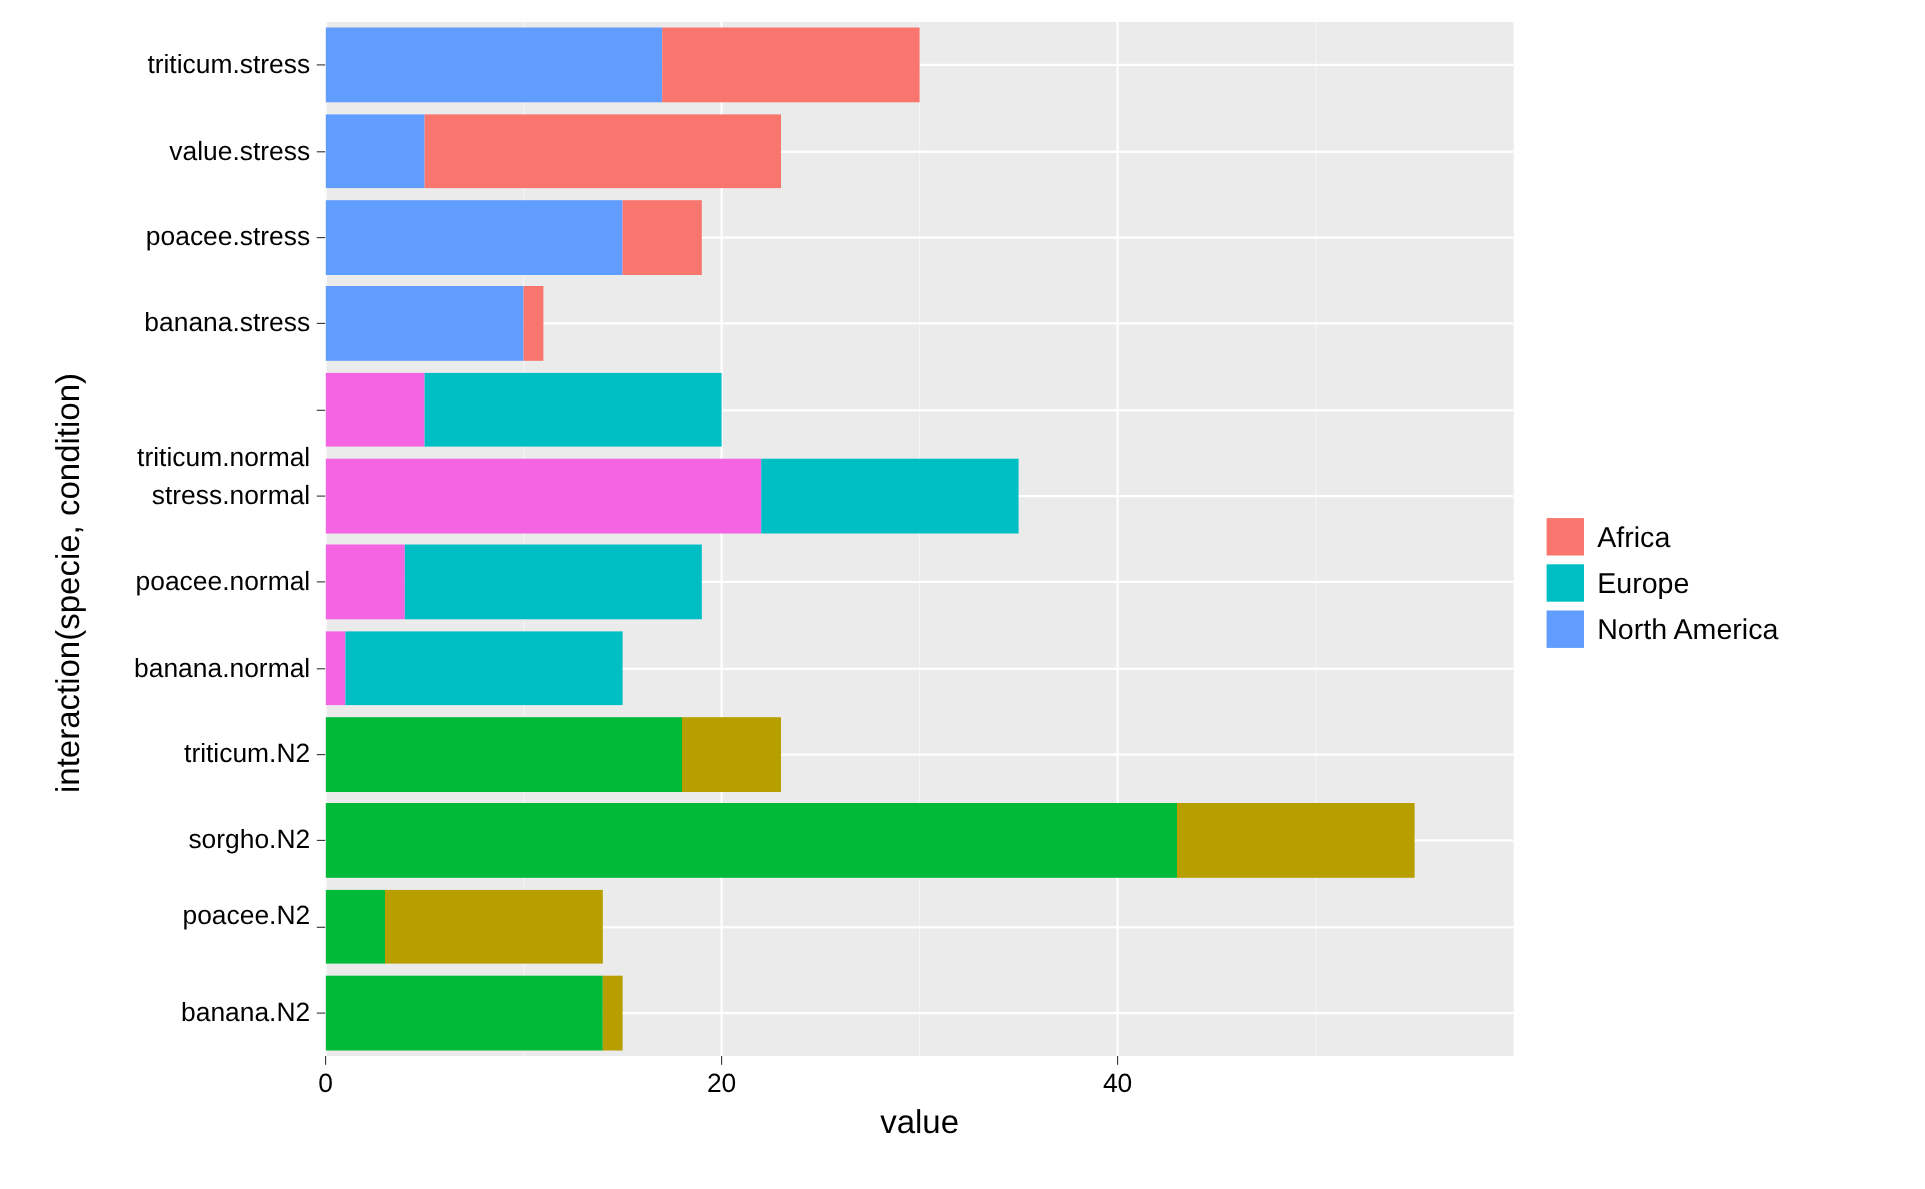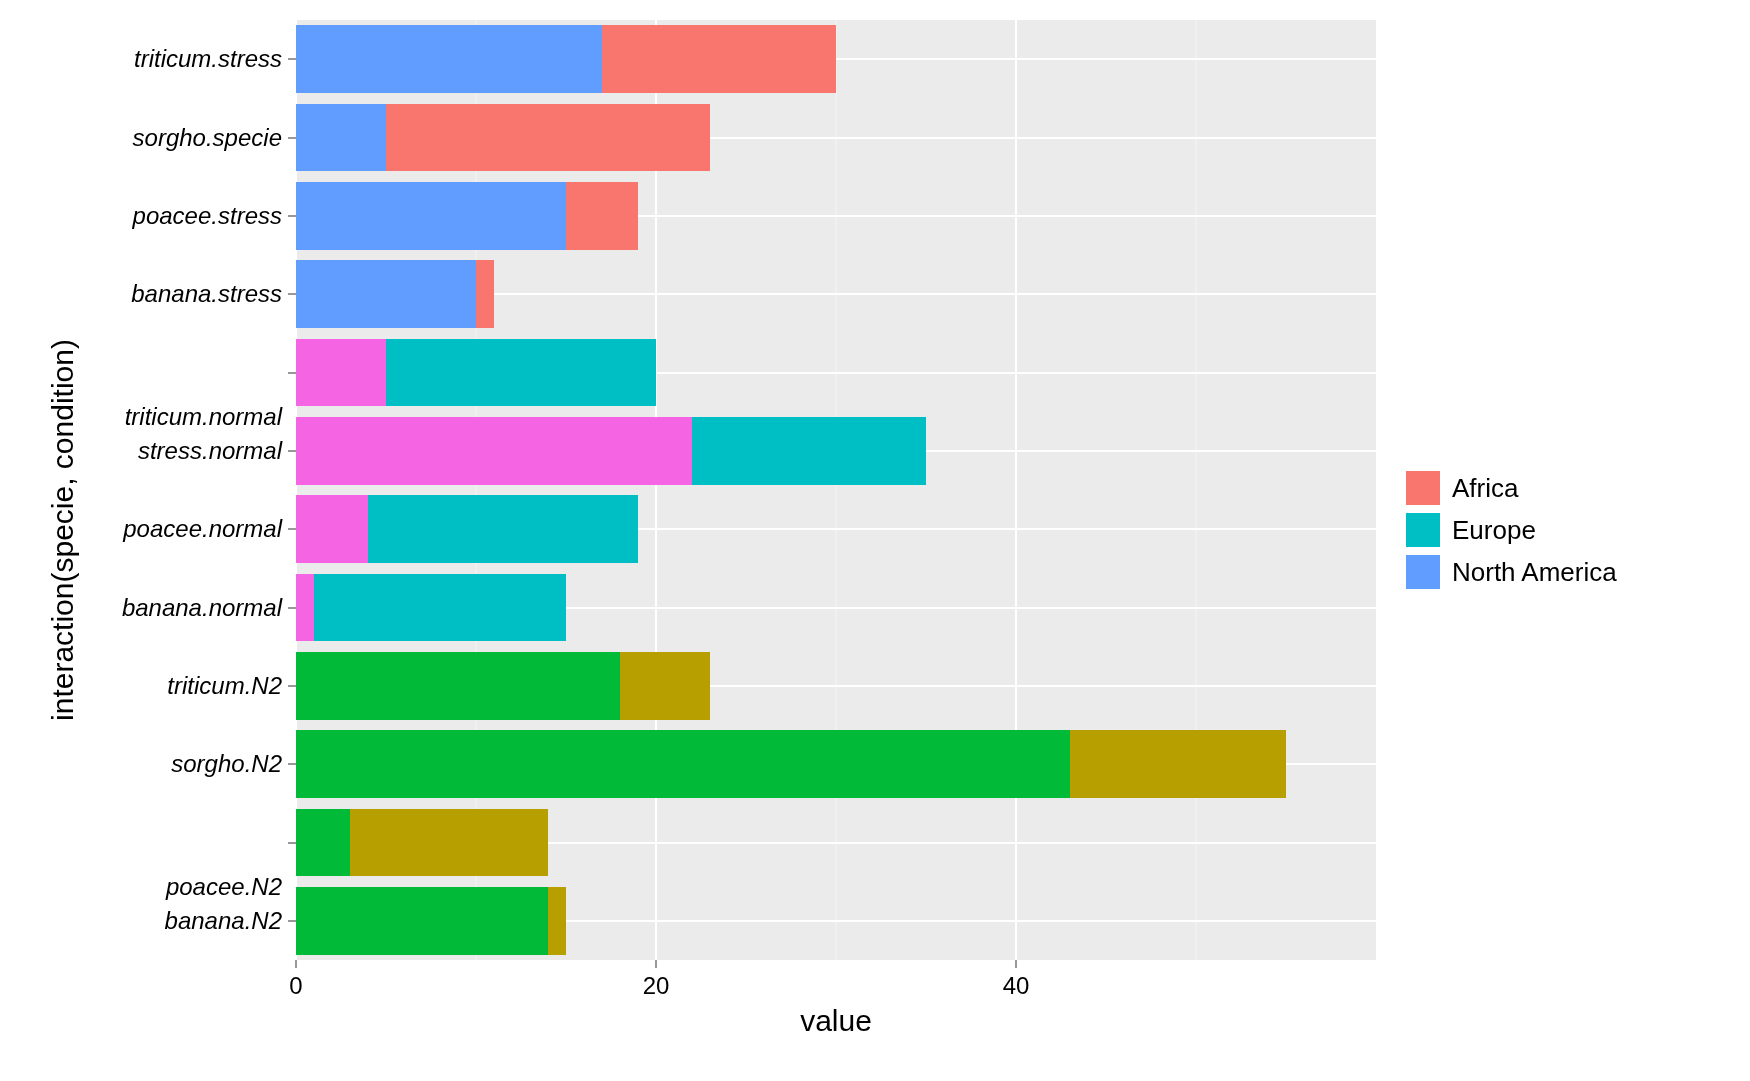--- a/index.html
+++ b/index.html
@@ -35,21 +35,20 @@
   .plot-col {
     display: flex;
     flex-direction: column;
     flex: 0 0 1290px;
     width: 1290px;
   }
   .panel-row {
     display: flex;
     flex-direction: row;
     height: 940px;
-    font-style: italic;
   }
   .y-tick-col {
     width: 210px;
     position: relative;
   }
   .y-tick-label {
     position: absolute;
     right: 14px;
     transform: translateY(-50%);
     font-size: 24px;
@@ -165,39 +164,39 @@
 
   <div class="y-title">
     <span>interaction(specie, condition)</span>
   </div>
 
   <div class="plot-col">
     <div class="panel-row">
       <div class="y-tick-col" id="y-ticks">
           <div class="y-tick-label" style="top: 39.1667px;">triticum.stress</div>
           <div class="y-tick-mark" style="top: 39.1667px;"></div>
-          <div class="y-tick-label" style="top: 117.5px;">sorgho.specie</div>
+          <div class="y-tick-label" style="top: 117.5px;">value.stress</div>
           <div class="y-tick-mark" style="top: 117.5px;"></div>
           <div class="y-tick-label" style="top: 195.833px;">poacee.stress</div>
           <div class="y-tick-mark" style="top: 195.833px;"></div>
           <div class="y-tick-label" style="top: 274.167px;">banana.stress</div>
           <div class="y-tick-mark" style="top: 274.167px;"></div>
           <div class="y-tick-label" style="top: 352.5px; margin-top: 44px;">triticum.normal</div>
           <div class="y-tick-mark" style="top: 352.5px;"></div>
           <div class="y-tick-label" style="top: 430.833px;">stress.normal</div>
           <div class="y-tick-mark" style="top: 430.833px;"></div>
           <div class="y-tick-label" style="top: 509.167px;">poacee.normal</div>
           <div class="y-tick-mark" style="top: 509.167px;"></div>
           <div class="y-tick-label" style="top: 587.5px;">banana.normal</div>
           <div class="y-tick-mark" style="top: 587.5px;"></div>
           <div class="y-tick-label" style="top: 665.833px;">triticum.N2</div>
           <div class="y-tick-mark" style="top: 665.833px;"></div>
           <div class="y-tick-label" style="top: 744.167px;">sorgho.N2</div>
           <div class="y-tick-mark" style="top: 744.167px;"></div>
-          <div class="y-tick-label" style="top: 867px;">poacee.N2</div>
+          <div class="y-tick-label" style="top: 813px;">poacee.N2</div>
           <div class="y-tick-mark" style="top: 822.5px;"></div>
           <div class="y-tick-label" style="top: 900.833px;">banana.N2</div>
           <div class="y-tick-mark" style="top: 900.833px;"></div>
         </div>
       <div class="panel" id="panel">
           <div class="grid-v" style="left: 0px;"></div>
           <div class="grid-v" style="left: 360px;"></div>
           <div class="grid-v" style="left: 720px;"></div>
           <div class="grid-v minor" style="left: 180px;"></div>
           <div class="grid-v minor" style="left: 540px;"></div>

